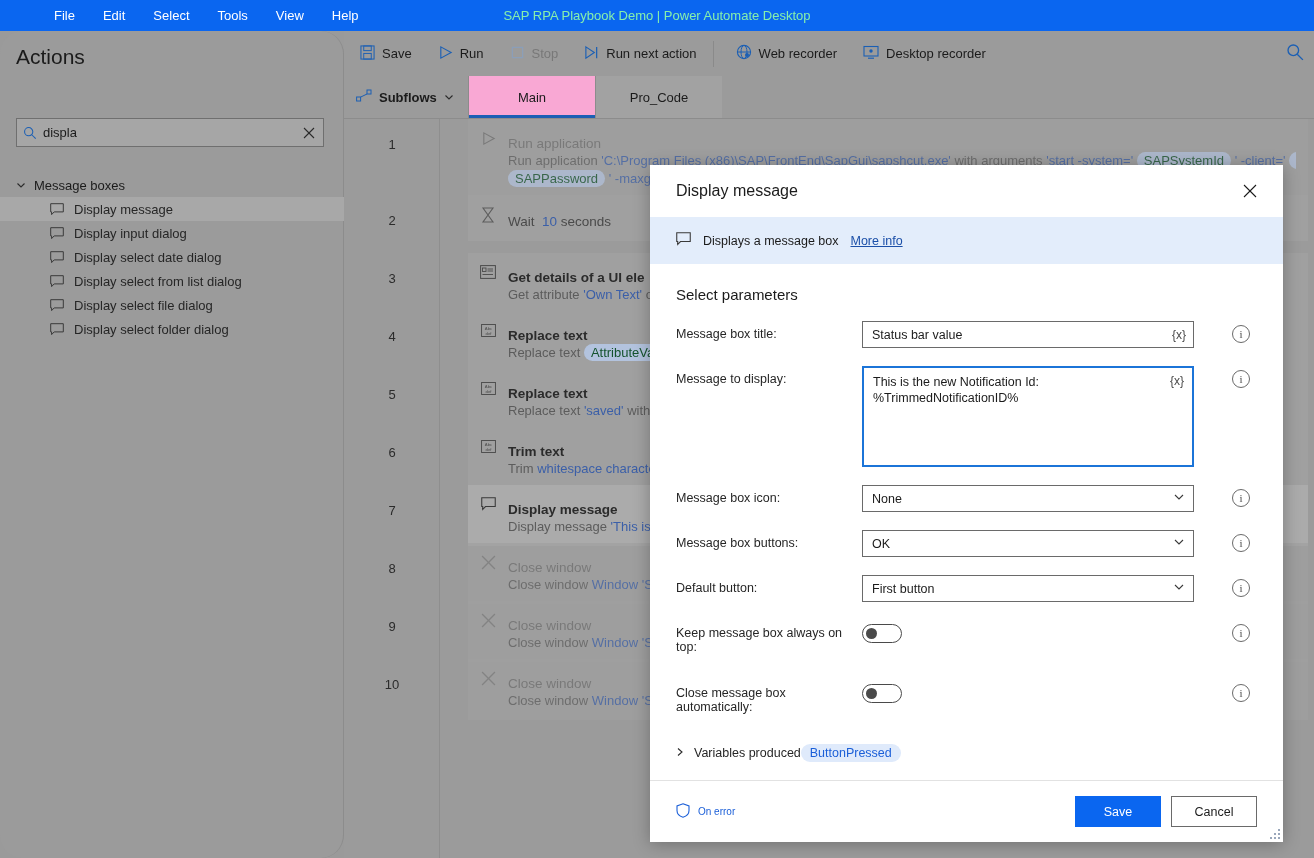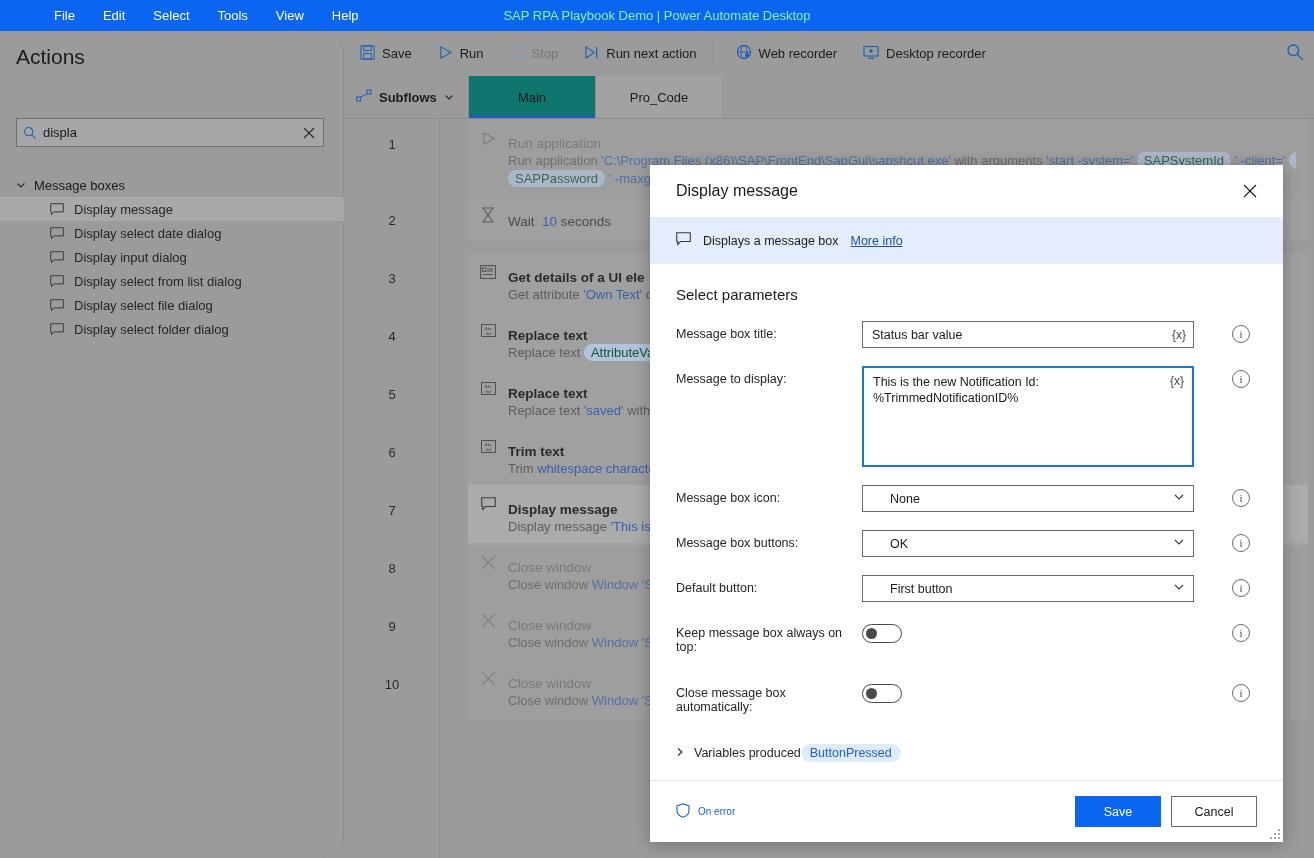--- a/index.html
+++ b/index.html
@@ -78,21 +78,21 @@
   }
   .subflows{
     width:124px; display:flex; align-items:center; gap:7px;
     font-size:13px; font-weight:bold; color:#1b1b1b; padding-left:12px;
   }
   .tab{
     width:127px; display:flex; align-items:center; justify-content:center;
     font-size:13px; color:#1b1b1b; background:#a2a2a2;
     border-left:1px solid #8c8c8c; position:relative;
   }
-  .tab.active{ background:#0f766e; }
+  .tab.active{ background:#f9a8d4; }
   .tab.active::after{
     content:""; position:absolute; left:0; right:0; bottom:0; height:3px; background:#1b5fb4;
   }
 
   
   .flow{
     position:absolute; left:344px; top:119px; width:970px; height:739px;
     background:#9b9b9b;
   }
   .gutter{
@@ -161,21 +161,21 @@
     position:relative; padding:6px 4px 4px 9px;
   }
   .ta textarea{
     width:286px; height:86px; border:0; outline:none; resize:none;
     font-family:"Liberation Sans",sans-serif; font-size:12.5px; color:#1b1b1b;
     background:transparent; line-height:16px; overflow:hidden;
   }
   .ta .xbtn{ position:absolute; right:5px; top:6px; }
   .sel-box{
     width:332px; height:27px; border:1px solid #6a6a6a; background:#fff;
-    display:flex; align-items:center; padding:0 8px 0 27px;
+    display:flex; align-items:center; padding:0 8px 0 9px;
     font-size:12.5px; color:#1b1b1b; cursor:pointer;
   }
   .sel-box span.val{ flex:1; }
   .info-i{
     position:absolute; left:370px; top:4px; width:18px; height:18px;
     border-radius:50%; border:1px solid #6a6a6a; color:#4a4a4a;
     font-size:11px; display:flex; align-items:center; justify-content:center;
     font-family:"Liberation Serif", serif; cursor:pointer;
   }
   .toggle{
@@ -261,29 +261,29 @@
             </svg>
         </span>
         <span>Display message</span>
       </div>
       <div class="tree-item">
         <span class="bubble">
           <svg width="14" height="13" viewBox="0 0 14 13">
               <path d="M0.7 0.7h12.6v8.2H4.2L1.6 11.6V8.9H0.7z" fill="none" stroke="#3a3a3a" stroke-width="1"></path>
             </svg>
         </span>
-        <span>Display select date dialog</span>
+        <span>Display input dialog</span>
       </div>
       <div class="tree-item">
         <span class="bubble">
           <svg width="14" height="13" viewBox="0 0 14 13">
               <path d="M0.7 0.7h12.6v8.2H4.2L1.6 11.6V8.9H0.7z" fill="none" stroke="#3a3a3a" stroke-width="1"></path>
             </svg>
         </span>
-        <span>Display input dialog</span>
+        <span>Display select date dialog</span>
       </div>
       <div class="tree-item">
         <span class="bubble">
           <svg width="14" height="13" viewBox="0 0 14 13">
               <path d="M0.7 0.7h12.6v8.2H4.2L1.6 11.6V8.9H0.7z" fill="none" stroke="#3a3a3a" stroke-width="1"></path>
             </svg>
         </span>
         <span>Display select from list dialog</span>
       </div>
       <div class="tree-item">

